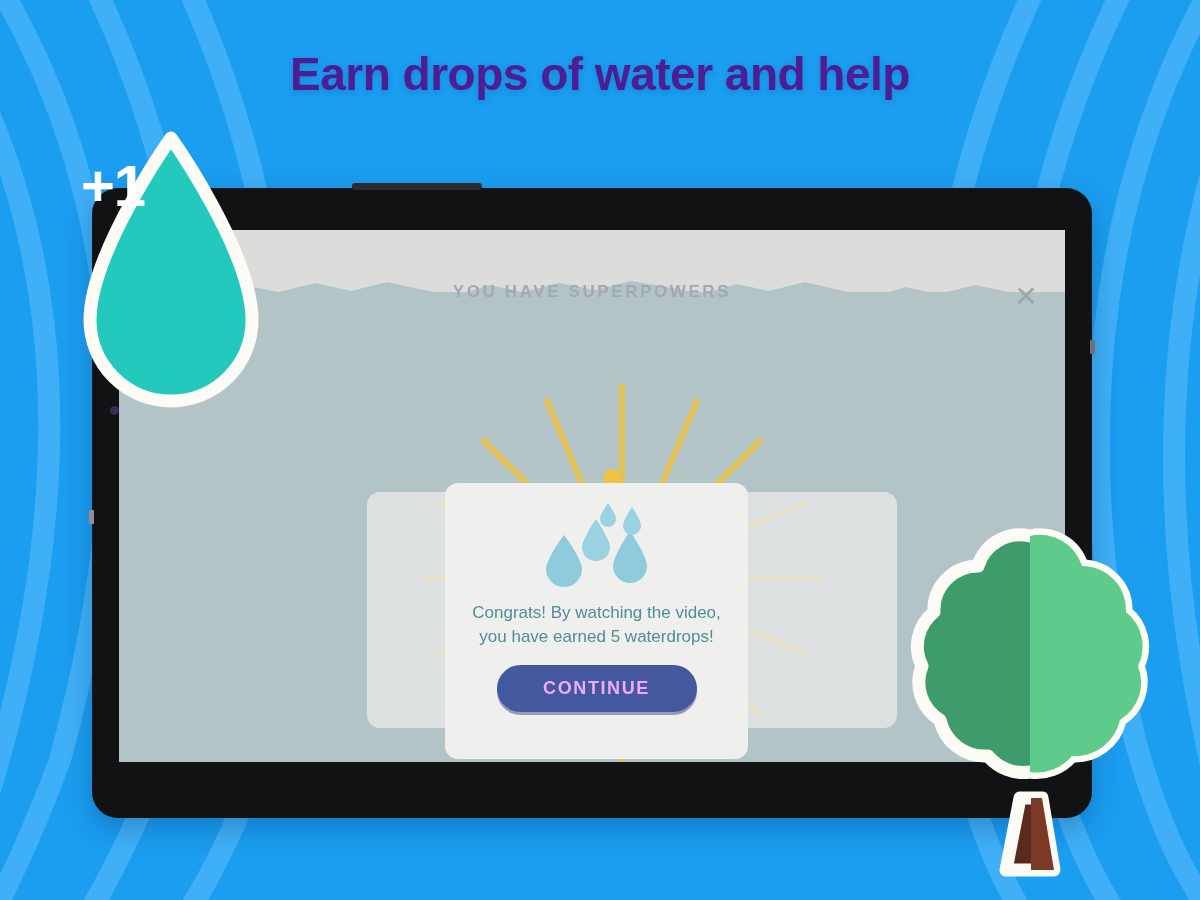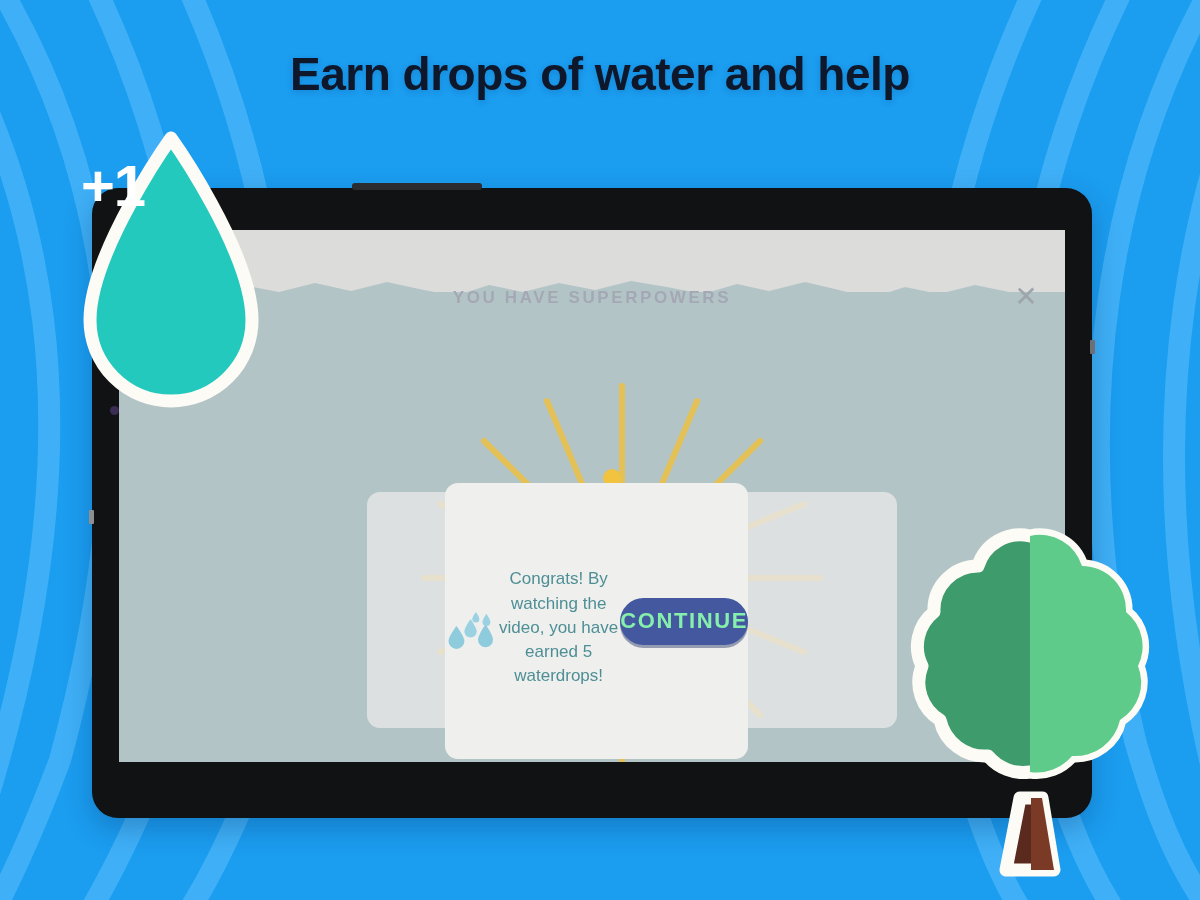--- a/index.html
+++ b/index.html
@@ -10,21 +10,21 @@
     position: relative;
   }
 
   
   #bg-pattern { position:absolute; inset:0; z-index:0; }
 
   
   .headline {
     position:absolute; top:44px; left:0; width:1200px;
     text-align:center; z-index:6;
-    color:#0f172a;
+    color:#4c1d95;
     font-size:46px; font-weight:bold; line-height:1.34;
     letter-spacing:-0.5px;
     text-shadow: 0 2px 6px rgba(0,60,120,0.22);
   }
   .headline .l2 { display:block; }
 
   
   .tablet {
     position:absolute; left:92px; top:188px;
     width:1000px; height:630px;
@@ -63,21 +63,21 @@
     background:#dcdcdb;
   }
   .ground {
     position:absolute; left:0; top:62px; width:100%; height:470px;
     background:#b3c4c6;
   }
   .cloud-edge { position:absolute; left:0; top:44px; width:100%; height:40px; }
 
   
   .screen-title {
-    position:absolute; top:58px; left:0; width:100%;
+    position:absolute; top:52px; left:0; width:100%;
     text-align:center;
     font-size:17px; font-weight:bold; letter-spacing:2.6px;
     color:#a4a8b4;
     z-index:4;
   }
   .close-btn {
     position:absolute; right:22px; top:50px;
     width:34px; height:34px; z-index:5;
     display:flex; align-items:center; justify-content:center;
     font-size:28px; color:#9ea5ad; font-weight:300; line-height:1;
@@ -95,32 +95,33 @@
     position:absolute; left:248px; top:262px;
     width:530px; height:236px;
     background:rgba(231,231,230,0.82);
     border-radius:13px; z-index:5;
   }
   .modal-card {
     position:absolute; left:326px; top:253px;
     width:303px; height:276px;
     background:#efefee;
     border-radius:13px; z-index:6;
-    display:flex; flex-direction:row; align-items:center;
+    display:flex; flex-direction:column; align-items:center;
   }
   .drops-icon { margin-top:18px; }
   .modal-text {
     margin-top:14px; width:280px; text-align:center;
     font-size:17px; line-height:1.43; color:#4e8f95; font-weight:500;
   }
   .continue-btn {
+    margin-top:15px;
     width:200px; height:47px;
     background:#43589f;
     border:none; border-radius:24px;
-    color:#86efac; font-size:22px; font-weight:bold; letter-spacing:1.6px;
+    color:#f0abfc; font-size:18px; font-weight:bold; letter-spacing:1.6px;
     font-family:"Liberation Sans", sans-serif;
     cursor:pointer;
     box-shadow:0 3px 0 rgba(40,55,105,0.45);
   }
 
   
   .drop-badge { position:absolute; left:58px; top:128px; width:226px; height:312px; z-index:8; }
   .drop-badge-label {
     position:absolute; left:0; top:152px; width:226px;
     text-align:center; color:#ffffff;

